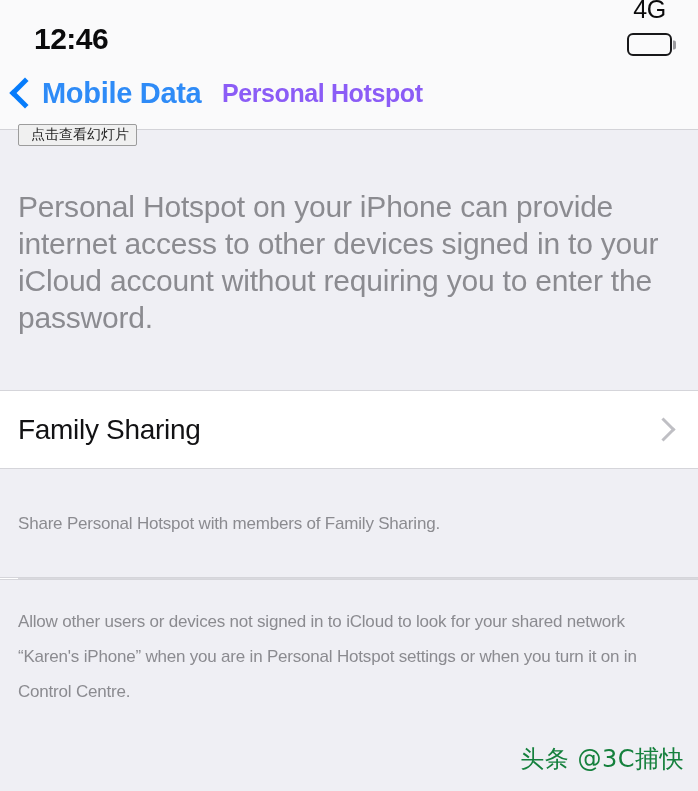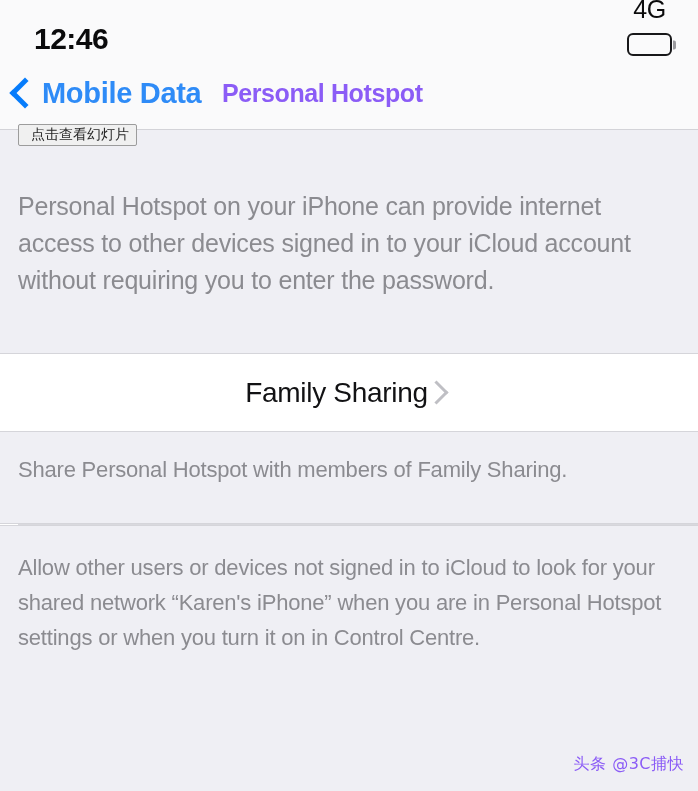--- a/index.html
+++ b/index.html
@@ -150,36 +150,36 @@
     font-family: "DejaVu Sans", sans-serif;
     text-align: right;
   }
 
   
   .content {
     background: #EFEFF4;
   }
   .intro-text {
     padding: 58px 18px 0 18px;
-    font-size: 25px;
+    font-size: 30px;
     line-height: 37px;
     color: #8B8B90;
     letter-spacing: -0.2px;
   }
   .group-gap-a { height: 54px; }
 
   .card {
     background: #FFFFFF;
     border-top: 1px solid #D5D5DA;
     border-bottom: 1px solid #D5D5DA;
   }
   .row {
     display: flex;
     align-items: center;
-    justify-content: center;
+    justify-content: space-between;
     height: 77px;
     padding: 0 20px 0 18px;
     box-sizing: border-box;
   }
   .row-label {
     font-size: 28px;
     color: #121214;
     letter-spacing: -0.3px;
   }
   .row-divider {
@@ -191,22 +191,22 @@
     display: block;
     width: 14px;
     height: 14px;
     border-top: 3px solid #BFBFC4;
     border-right: 3px solid #BFBFC4;
     transform: rotate(45deg);
     margin-right: 6px;
   }
 
   .footnote {
-    padding: 20px 18px 0 18px;
-    font-size: 22px;
+    padding: 37px 18px 0 18px;
+    font-size: 17px;
     line-height: 35px;
     color: #8B8B90;
     letter-spacing: -0.2px;
   }
   .footnote-tight {
     padding-top: 24px;
   }
 
   
   .toggle {
@@ -227,22 +227,22 @@
     border-radius: 50%;
     background: #FFFFFF;
     box-shadow: 0 1px 3px rgba(0,0,0,0.18);
   }
 
   
   .watermark {
     position: absolute;
     right: 14px;
     bottom: 16px;
-    font-size: 16px;
-    color: #8b5cf6;
+    font-size: 24px;
+    color: #15803d;
     letter-spacing: 0.5px;
     font-family: "DejaVu Sans", sans-serif;
     white-space: nowrap;
     pointer-events: none;
     margin-top: 31px;
   }
 </style>
 </head>
 <body>
 

